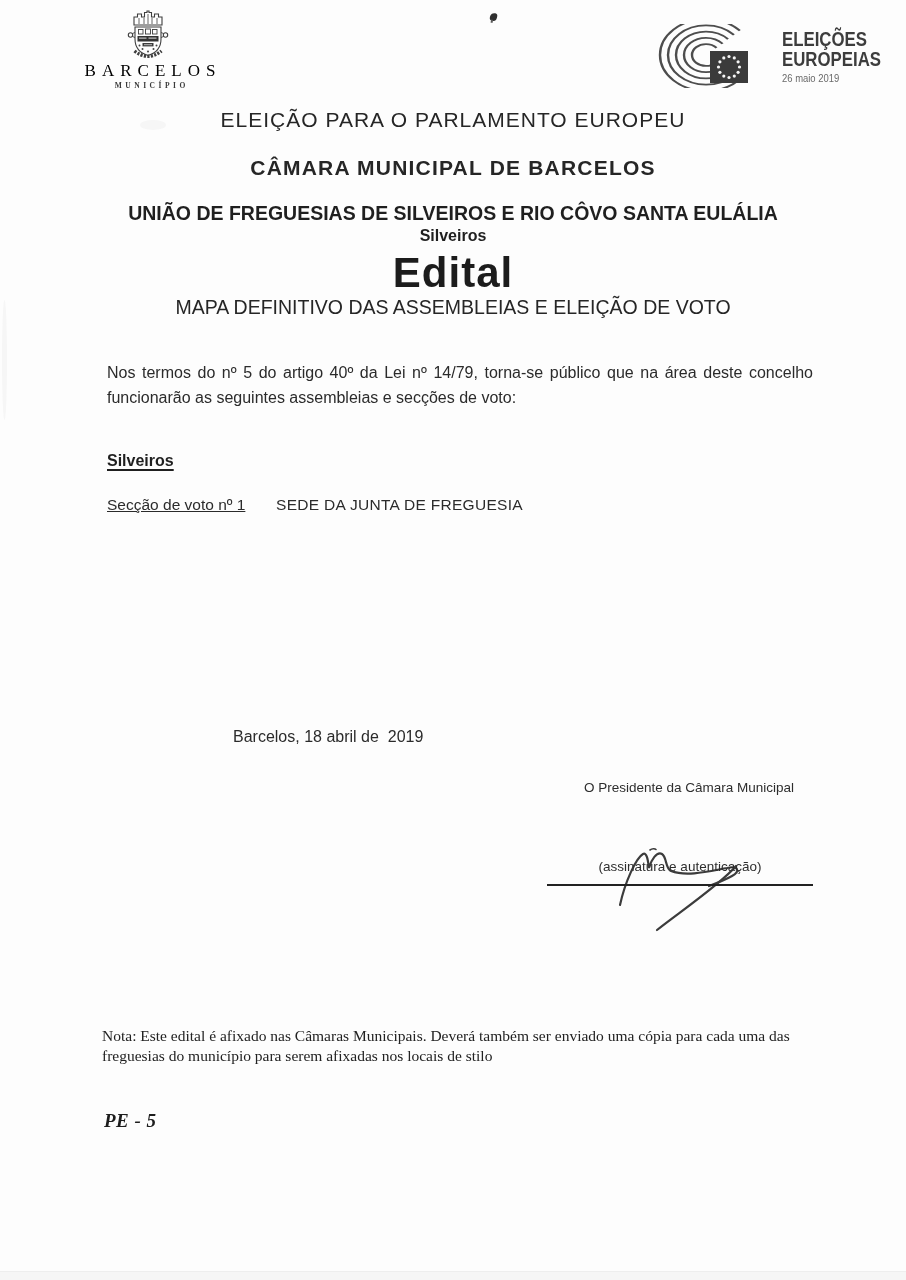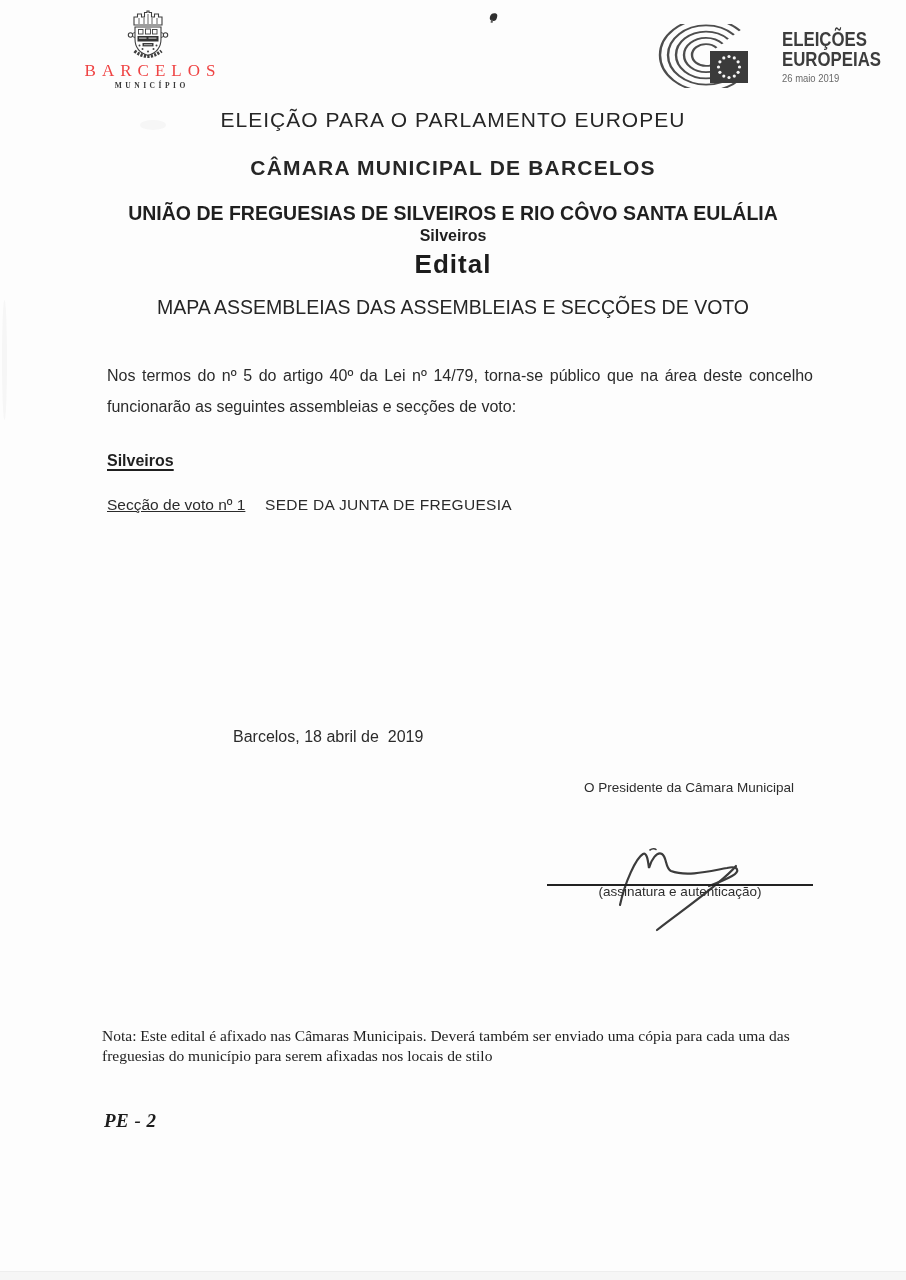--- a/index.html
+++ b/index.html
@@ -13,21 +13,21 @@
   }
   .abs { position:absolute; }
 
   
   .crest-svg { left:121px; top:8px; }
   .muni-name {
     left:78px; top:61px; width:144px;
     text-align:center;
     font-family:"Liberation Serif", serif;
     font-size:17px; letter-spacing:6px; text-indent:6px;
-    color:#ef4444;
+    color:#000000;
   }
   .muni-sub {
     left:78px; top:81px; width:144px;
     text-align:center;
     font-family:"Liberation Serif", serif;
     font-size:7.5px; letter-spacing:3.5px; text-indent:3.5px;
     color:#3a3a3a; font-weight:bold;
   }
   .ep-logo { left:650px; top:24px; width:240px; height:68px; }
   .ep-arcs { position:absolute; left:0; top:0; }
@@ -50,47 +50,47 @@
   .bottom-strip { left:0; bottom:0; width:906px; height:9px; background:#f6f6f6;
            border-top:1px solid #eeeeee; }
   .smudge { background:rgba(60,60,60,0.035); border-radius:50%; }
 
   
   .center-line { left:0; width:906px; text-align:center; white-space:pre; }
   .h-election   { top:108px; font-size:21px; letter-spacing:1px;  color:#262626; }
   .h-muni       { top:156px; font-size:21px; letter-spacing:1.2px; color:#262626;font-weight:bold; }
   .h-union      { top:202px; font-size:19.5px; font-weight:bold; color:#1f1f1f; }
   .h-parish     { top:227px; font-size:16px;  font-weight:bold; color:#1f1f1f; }
-  .h-edital     { top:249px; font-size:26px;  font-weight:bold; letter-spacing:1px; color:#1c1c1c; }
+  .h-edital     { top:249px; font-size:42px;  font-weight:bold; letter-spacing:1px; color:#1c1c1c; }
   .h-mapa       { top:296px; font-size:19.5px; color:#262626; }
 
   
   .intro {
     left:107px; top:360px; width:706px;
-    font-size:16px; line-height:31px;
+    font-size:16px; line-height:25px;
     text-align:justify; text-align-last:left;
     color:#2b2b2b;
   }
   .parish-head {
     left:107px; top:452px;
     font-size:16px; font-weight:bold; color:#1f1f1f;
     text-decoration:underline; text-underline-offset:3px;
     text-decoration-thickness:1.5px;
   }
   .section-row { left:107px; top:496px; display:flex; font-size:15.5px; color:#2b2b2b; }
   .section-label { width:158px;text-decoration:underline; }
-  .section-location { letter-spacing:0.3px; }
+  .section-location { letter-spacing:0.3px;margin-left:11px; }
 
   .place-date { left:233px; top:728px; font-size:16px; white-space:pre; color:#2b2b2b; }
 
   
   .sig-title { left:584px; top:780px; font-size:13.5px; color:#2e2e2e; }
   .sig-svg   { left:545px; top:842px; }
   .sig-line  { left:547px; top:884px; width:266px; height:0; border-top:2px solid #222; }
-  .sig-caption { left:547px; top:884px; width:266px; text-align:center;
+  .sig-caption { left:547px; top:859px; width:266px; text-align:center;
                  font-size:13.5px; color:#2e2e2e; }
 
   
   .footer-note {
     left:102px; top:1026px; width:724px;
     font-family:"Liberation Serif", serif;
     font-size:15.5px; line-height:19.5px; color:#222;
   }
   .form-code {
     left:104px; top:1110px;
@@ -176,21 +176,21 @@
     <div class="ep-line">EUROPEIAS</div>
     <div class="ep-date">26 maio 2019</div>
   </div>
 </div>
 
 <div class="abs center-line h-election">ELEIÇÃO PARA O PARLAMENTO EUROPEU</div>
 <div class="abs center-line h-muni">CÂMARA MUNICIPAL DE BARCELOS</div>
 <div class="abs center-line h-union">UNIÃO DE FREGUESIAS DE SILVEIROS E RIO CÔVO SANTA EULÁLIA</div>
 <div class="abs center-line h-parish">Silveiros</div>
 <div class="abs center-line h-edital">Edital</div>
-<div class="abs center-line h-mapa">MAPA ASSEMBLEIAS DAS ASSEMBLEIAS E SECÇÕES DE VOTO</div>
+<div class="abs center-line h-mapa">MAPA DEFINITIVO DAS ASSEMBLEIAS E ELEIÇÃO DE VOTO</div>
 
 <div class="abs intro">Nos termos do nº 5 do artigo 40º da Lei nº 14/79, torna-se público que na área deste concelho funcionarão as seguintes assembleias e secções de voto:</div>
 
 <div class="abs parish-head">Silveiros</div>
 
 <div class="abs section-row">
   <span class="section-label">Secção de voto nº 1</span>
   <span class="section-location">SEDE DA JUNTA DE FREGUESIA</span>
 </div>
 
@@ -205,13 +205,13 @@
              C180,38 172,41 164,44"></path>
     <path d="M191,24 C176,42 132,72 112,88"></path>
     <path d="M105,8 C107,6.5 110,6.5 111,7.5" stroke-width="1.6"></path>
   </g>
 </svg>
 
 <div class="abs sig-line"></div>
 <div class="abs sig-caption">(assinatura e autenticação)</div>
 
 <div class="abs footer-note">Nota: Este edital é afixado nas Câmaras Municipais. Deverá também ser enviado uma cópia para cada uma das freguesias do município para serem afixadas nos locais de stilo</div>
-<div class="abs form-code">PE - 2</div>
+<div class="abs form-code">PE - 5</div>
 
 </body></html>

